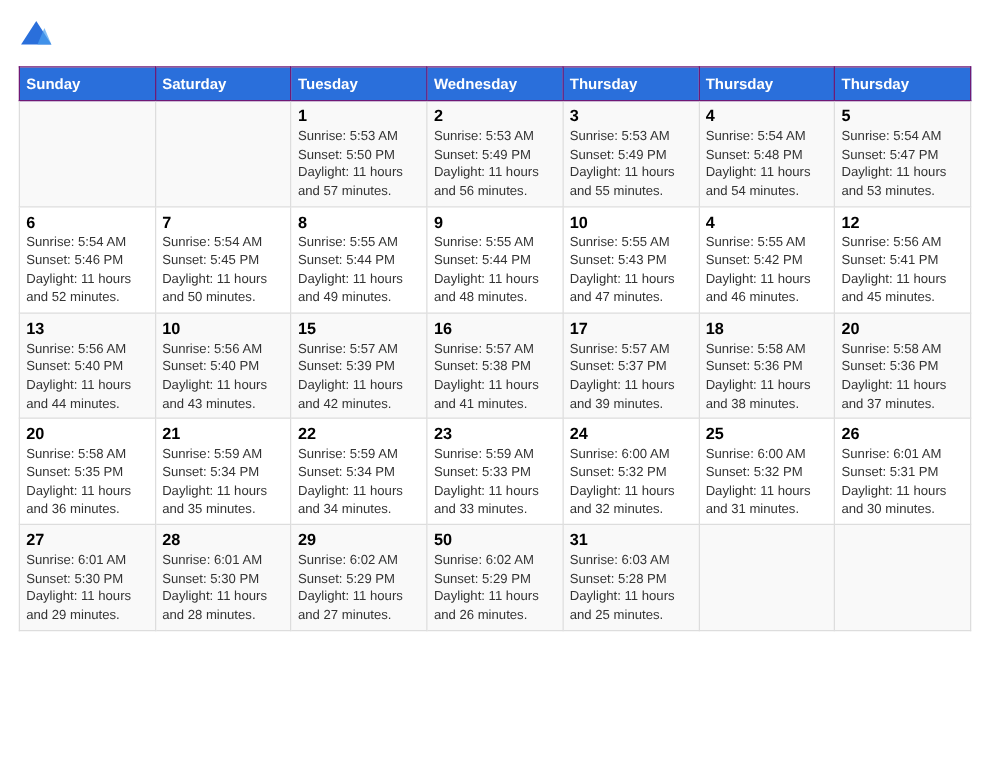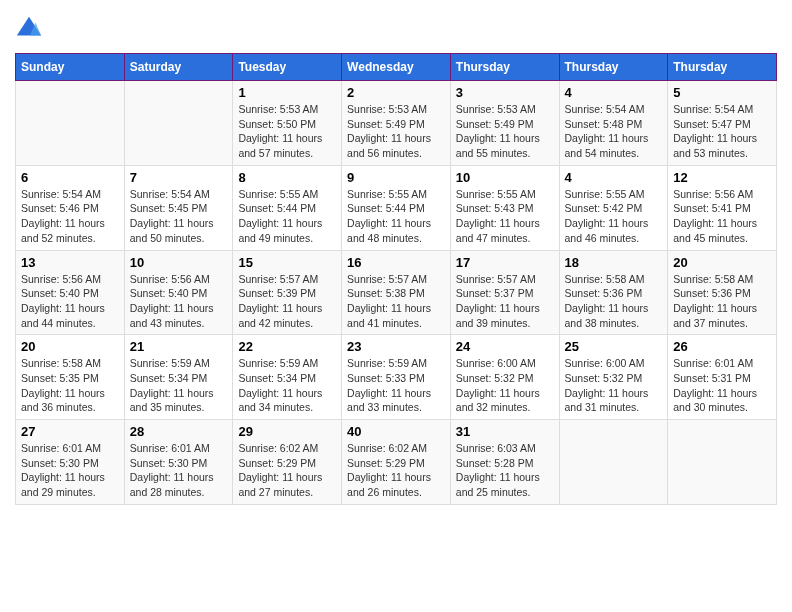--- a/index.html
+++ b/index.html
@@ -208,21 +208,21 @@
       <tr>
         <td><span class="day-number">27</span><span class="day-info" style="white-space: pre-line;">Sunrise: 6:01 AM
 Sunset: 5:30 PM
 Daylight: 11 hours and 29 minutes.</span></td>
         <td><span class="day-number">28</span><span class="day-info" style="white-space: pre-line;">Sunrise: 6:01 AM
 Sunset: 5:30 PM
 Daylight: 11 hours and 28 minutes.</span></td>
         <td><span class="day-number">29</span><span class="day-info" style="white-space: pre-line;">Sunrise: 6:02 AM
 Sunset: 5:29 PM
 Daylight: 11 hours and 27 minutes.</span></td>
-        <td><span class="day-number">40</span><span class="day-info" style="white-space: pre-line;">Sunrise: 6:02 AM
+        <td><span class="day-number">50</span><span class="day-info" style="white-space: pre-line;">Sunrise: 6:02 AM
 Sunset: 5:29 PM
 Daylight: 11 hours and 26 minutes.</span></td>
         <td><span class="day-number">31</span><span class="day-info" style="white-space: pre-line;">Sunrise: 6:03 AM
 Sunset: 5:28 PM
 Daylight: 11 hours and 25 minutes.</span></td>
         <td class="empty-cell"></td>
         <td class="empty-cell"></td>
       </tr>
     </tbody>
 </table>

